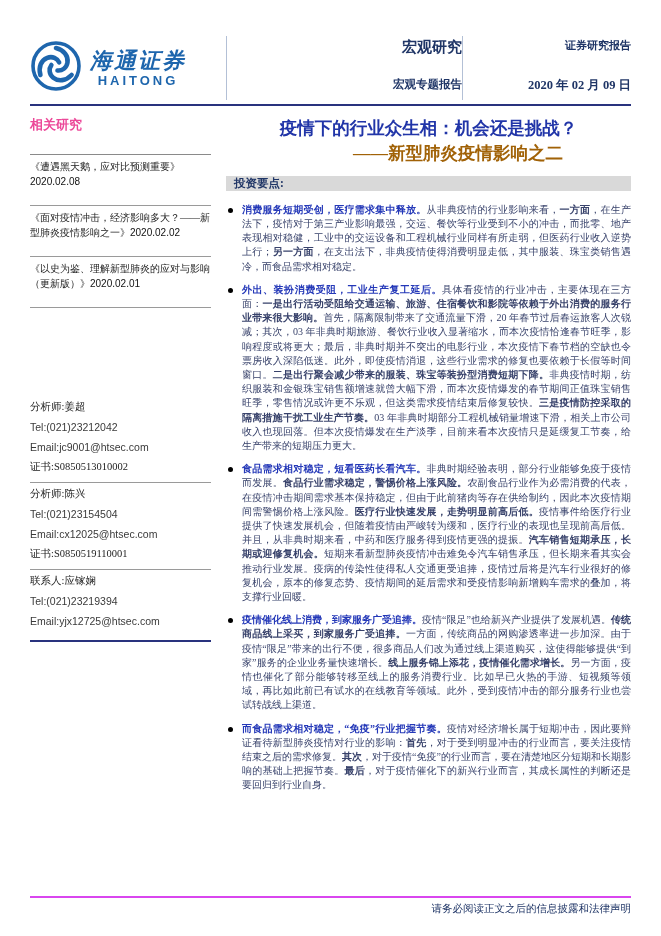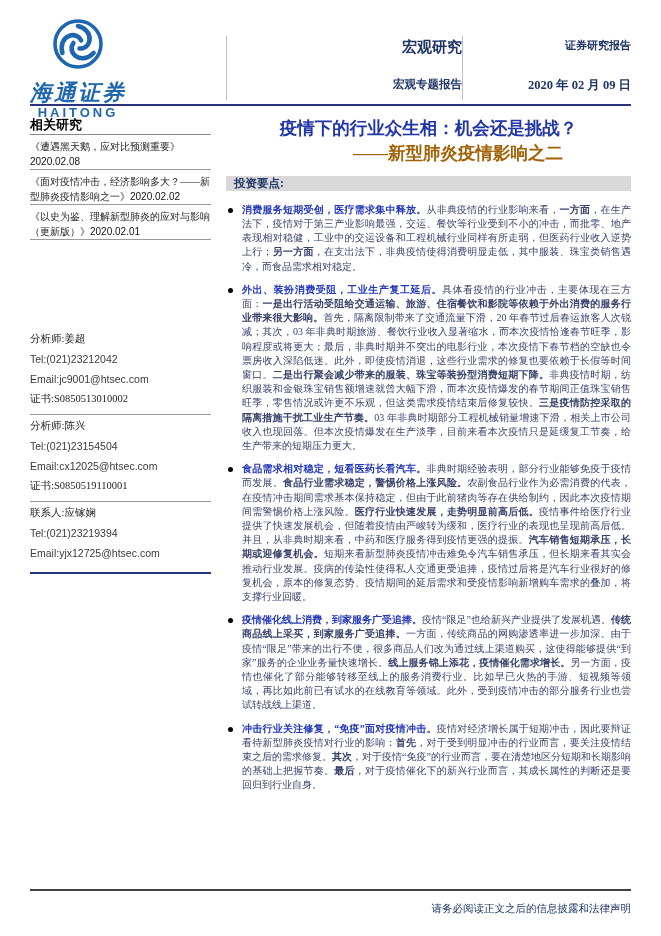--- a/index.html
+++ b/index.html
@@ -4,56 +4,56 @@
 <style>
   * { box-sizing: border-box; }
   html,body { margin:0; padding:0; background:#ffffff; }
   .page {
     width:661px; height:936px; position:relative; background:#fff;
     font-family:"Liberation Serif", serif; overflow:hidden;
   }
   
   .header { display:flex; align-items:stretch; margin:36px 30px 0 30px; height:64px; }
   .h-left { width:196px; display:flex; align-items:center; }
-  .logo-wrap { display:flex; align-items:center; gap:8px;flex-direction:column; }
+  .logo-wrap { display:flex; align-items:center; gap:8px; }
   .logo-texts { display:flex; flex-direction:column; align-items:center; line-height:1; }
   .logo-cn { font-size:22px; font-weight:bold; font-style:italic; color:#1e66ad; letter-spacing:2px; }
   .logo-en { font-size:13px; font-weight:bold; color:#1e66ad; letter-spacing:3px; font-family:"Liberation Sans", sans-serif; margin-top:2px; }
   .h-center { flex:1; border-left:1px solid #b3c0d6; border-right:1px solid #b3c0d6;
     display:flex; flex-direction:column; align-items:flex-end; justify-content:space-between; padding:2px 0 8px; }
   .h-cat { font-size:15px; font-weight:bold; color:#1f3566; }
   .h-type { font-size:11.5px; font-weight:bold; color:#1f3566; }
   .h-right { width:168px; display:flex; flex-direction:column; align-items:flex-end; justify-content:space-between; padding:2px 0 6px; }
   .h-label { font-size:11px; font-weight:bold; color:#1f3566; }
   .h-date { font-size:12.5px; font-weight:bold; color:#1f3566;text-align:center; }
   .header-rule { border-top:2px solid #29337e; margin:4px 30px 0 30px; }
   
   .content { display:flex; margin:10px 30px 0 30px; gap:15px; }
   .sidebar { width:181px; flex-shrink:0; }
-  .related-title { font-size:13px; font-weight:bold; color:#000000; padding-bottom:0; border-bottom:1px solid #8a8a8a; }
-  .rel-item { font-size:10px; color:#222; line-height:15px; padding:4px 0 0; border-bottom:1px solid #9a9a9a; }
+  .related-title { font-size:13px; font-weight:bold; color:#ec4899; padding-bottom:20px; border-bottom:1px solid #8a8a8a; }
+  .rel-item { font-size:10px; color:#222; line-height:15px; padding:4px 0 16px; border-bottom:1px solid #9a9a9a; }
   .rel-item .date { font-family:"Liberation Sans", sans-serif; color:#111; }
   .contacts { margin-top:88px; }
   .contact { padding:1px 0 5px; border-bottom:1px solid #9a9a9a; }
   .contact:last-child { border-bottom:none; }
   .c-row { font-size:10.5px; line-height:20px; color:#222; }
   .c-plain { font-family:"Liberation Sans", sans-serif; color:#3a3a3a; }
   .sidebar-rule { border-top:2.5px solid #29337e; margin-top:4px; }
   
   .main { flex:1; min-width:0; }
   .title-l1 { text-align:center; font-size:17.5px; font-weight:bold; color:#2135a8; line-height:1.45; }
   .title-l2 { text-align:right; padding-right:68px; font-size:17.5px; font-weight:bold; color:#a16207; line-height:1.45; }
   .highlights { background:#d9d9d9; color:#1f3566; font-weight:bold; font-size:11.5px; padding:0 8px; margin:9px 0 12px; }
   .bullet { display:flex; margin-bottom:9px; }
   .dot { width:5px; height:5px; border-radius:50%; background:#000; margin:5px 9px 0 2px; flex-shrink:0; }
   .btext { margin:0; font-size:10px; line-height:14.2px; color:#38426b; text-align:justify; }
   .seg-lead { font-weight:bold; color:#2438b8; }
   .seg-bold { font-weight:bold; color:#38426b; }
   
-  .footer { position:absolute; left:30px; right:30px; bottom:20px; border-top:2px solid #404040; padding-top:7px; text-align:right; }
+  .footer { position:absolute; left:30px; right:30px; bottom:20px; border-top:2px solid #d946ef; text-align:right; }
   .footer span { font-size:10.5px; color:#1f3566; }
 </style>
 </head>
 <body>
 
 <div class="page">
 
   <div class="header">
     <div class="h-left">
       <div class="logo-wrap">
@@ -132,21 +132,21 @@
           <div class="bullet">
     <span class="dot"></span>
     <p class="btext"><span class="seg-lead">食品需求相对稳定，短看医药长看汽车。</span><span>非典时期经验表明，部分行业能够免疫于疫情而发展。</span><span class="seg-bold">食品行业需求稳定，警惕价格上涨风险。</span><span>农副食品行业作为必需消费的代表，在疫情冲击期间需求基本保持稳定，但由于此前猪肉等存在供给制约，因此本次疫情期间需警惕价格上涨风险。</span><span class="seg-bold">医疗行业快速发展，走势明显前高后低。</span><span>疫情事件给医疗行业提供了快速发展机会，但随着疫情由严峻转为缓和，医疗行业的表现也呈现前高后低。并且，从非典时期来看，中药和医疗服务得到疫情更强的提振。</span><span class="seg-bold">汽车销售短期承压，长期或迎修复机会。</span><span>短期来看新型肺炎疫情冲击难免令汽车销售承压，但长期来看其实会推动行业发展。疫病的传染性使得私人交通更受追捧，疫情过后将是汽车行业很好的修复机会，原本的修复态势、疫情期间的延后需求和受疫情影响新增购车需求的叠加，将支撑行业回暖。</span></p>
   </div>
           <div class="bullet">
     <span class="dot"></span>
     <p class="btext"><span class="seg-lead">疫情催化线上消费，到家服务广受追捧。</span><span>疫情“限足”也给新兴产业提供了发展机遇。</span><span class="seg-bold">传统商品线上采买，到家服务广受追捧。</span><span>一方面，传统商品的网购渗透率进一步加深。由于疫情“限足”带来的出行不便，很多商品人们改为通过线上渠道购买，这使得能够提供“到家”服务的企业业务量快速增长。</span><span class="seg-bold">线上服务锦上添花，疫情催化需求增长。</span><span>另一方面，疫情也催化了部分能够转移至线上的服务消费行业。比如早已火热的手游、短视频等领域，再比如此前已有试水的在线教育等领域。此外，受到疫情冲击的部分服务行业也尝试转战线上渠道。</span></p>
   </div>
           <div class="bullet">
     <span class="dot"></span>
-    <p class="btext"><span class="seg-lead">冲击行业关注修复，“免疫”面对疫情冲击。</span><span>疫情对经济增长属于短期冲击，因此要辩证看待新型肺炎疫情对行业的影响：</span><span class="seg-bold">首先</span><span>，对于受到明显冲击的行业而言，要关注疫情结束之后的需求修复。</span><span class="seg-bold">其次</span><span>，对于疫情“免疫”的行业而言，要在清楚地区分短期和长期影响的基础上把握节奏。</span><span class="seg-bold">最后</span><span>，对于疫情催化下的新兴行业而言，其成长属性的判断还是要回归到行业自身。</span></p>
+    <p class="btext"><span class="seg-lead">而食品需求相对稳定，“免疫”行业把握节奏。</span><span>疫情对经济增长属于短期冲击，因此要辩证看待新型肺炎疫情对行业的影响：</span><span class="seg-bold">首先</span><span>，对于受到明显冲击的行业而言，要关注疫情结束之后的需求修复。</span><span class="seg-bold">其次</span><span>，对于疫情“免疫”的行业而言，要在清楚地区分短期和长期影响的基础上把握节奏。</span><span class="seg-bold">最后</span><span>，对于疫情催化下的新兴行业而言，其成长属性的判断还是要回归到行业自身。</span></p>
   </div>
         </div>
     </div>
 
   </div>
 
   <div class="footer">
     <span>请务必阅读正文之后的信息披露和法律声明</span>
   </div>
 

